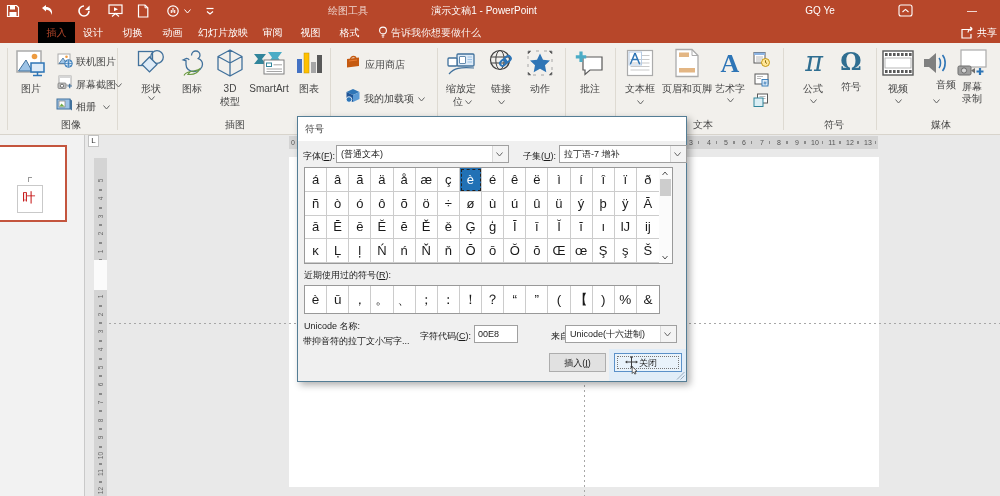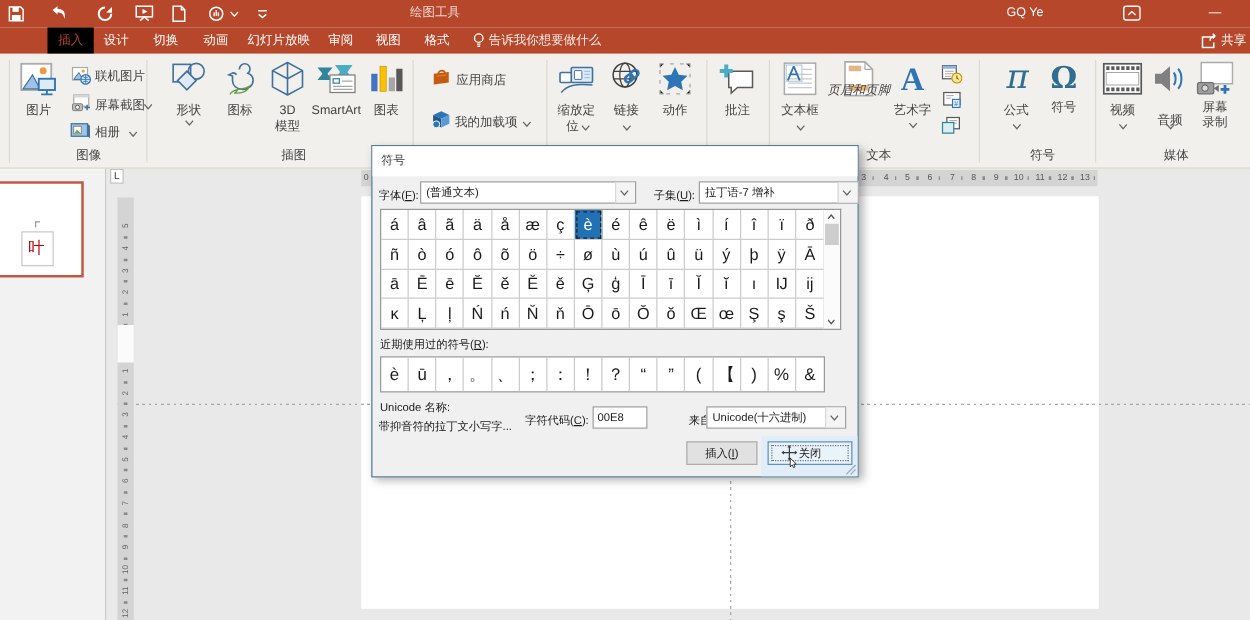--- a/index.html
+++ b/index.html
@@ -127,20 +127,21 @@
         <path d="M0.5 0.5 L3.5 4 L6.5 0.5" fill="none" stroke="#fff" stroke-width="1"></path>
       </svg>
     </div>
     <div style="position: absolute; left: 205px; top: 6px;">
       <svg width="10" height="10" viewBox="0 0 10 10">
         <path d="M1.5 2.5 H8.5" stroke="#FFFFFF" stroke-width="1.2"></path>
         <path d="M2 5.5 L5 8 L8 5.5" fill="none" stroke="#FFFFFF" stroke-width="1.2"></path>
       </svg>
     </div>
     <div class="tb-txt" style="position: absolute; left: 315px; top: 0px; width: 66px; text-align: center; color: rgba(255, 255, 255, 0.78);">绘图工具</div>
+    <div class="tb-txt" style="position: absolute; left: 384px; top: 0px; width: 200px; text-align: center;">演示文稿1 - PowerPoint</div>
     <div class="tb-txt" style="position: absolute; left: 790px; top: 0px; width: 60px; text-align: center;">GQ Ye</div>
     <div style="position: absolute; left: 898px; top: 4px;">
       <svg width="15" height="13" viewBox="0 0 15 13">
         <rect x="1" y="1" width="13" height="11" rx="2" fill="none" stroke="#FFFFFF" stroke-width="1.1"></rect>
         <path d="M4.5 8 L7.5 5.4 L10.5 8" fill="none" stroke="#FFFFFF" stroke-width="1.1"></path>
       </svg>
     </div>
     <div class="tb-txt" style="position: absolute; left: 962px; top: 0px; width: 20px; text-align: center; font-size: 10px;">—</div>
   </div>
 
@@ -363,21 +364,21 @@
       </svg>
     </div>
     <div style="position: absolute; left: 674px; top: 5px;">
       <svg width="26" height="30" viewBox="0 0 26 30">
         <path d="M2 1.5 H18 L24 7.5 V28.5 H2 Z" fill="#fff" stroke="#ABABAB" stroke-width="1.3"></path>
         <path d="M18 1.5 V7.5 H24" fill="none" stroke="#ABABAB" stroke-width="1"></path>
         <rect x="5" y="4.5" width="10" height="4.5" fill="#E3B684"></rect>
         <rect x="5" y="20" width="16" height="4.5" fill="#E3B684"></rect>
       </svg>
     </div>
-    <div class="big-label" style="position: absolute; left: 657px; top: 24px; width: 60px;  font-style: italic;">页眉和页脚</div>
+    <div class="big-label" style="position: absolute; left: 657px; top: 40px; width: 60px; ">页眉和页脚</div>
     <div style="position: absolute; left: 715px; top: 6px;">
       <svg width="30" height="28" viewBox="0 0 30 28">
         <text x="15" y="23" font-family="Liberation Serif,serif" font-weight="bold" font-size="26" text-anchor="middle" fill="#2E75B6">A</text>
       </svg>
     </div>
     <div class="big-label" style="position: absolute; left: 710px; top: 40px; width: 40px; text-align: center;">艺术字</div>
     <div style="position: absolute; left: 726.5px; top: 55px;">
       <svg width="7" height="5" viewBox="0 0 7 5">
         <path d="M0.5 0.5 L3.5 4 L6.5 0.5" fill="none" stroke="#666" stroke-width="1"></path>
       </svg>
@@ -444,21 +445,21 @@
       <svg width="7" height="5" viewBox="0 0 7 5">
         <path d="M0.5 0.5 L3.5 4 L6.5 0.5" fill="none" stroke="#666" stroke-width="1"></path>
       </svg>
     </div>
     <div style="position: absolute; left: 922px; top: 7px;">
       <svg width="28" height="26" viewBox="0 0 28 26">
         <path d="M2 9 H7 L14 3 V23 L7 17 H2 Z" fill="#808080"></path>
         <path d="M17 8 C19 10 19 16 17 18 M20.5 5 C24 9 24 17 20.5 21" fill="none" stroke="#2E75B6" stroke-width="1.6"></path>
       </svg>
     </div>
-    <div class="big-label" style="position: absolute; left: 916px; top: 48px; width: 40px; text-align: center;">音频</div>
+    <div class="big-label" style="position: absolute; left: 916px; top: 36px; width: 40px; text-align: right;">音频</div>
     <div style="position: absolute; left: 932.5px; top: 56px;">
       <svg width="7" height="5" viewBox="0 0 7 5">
         <path d="M0.5 0.5 L3.5 4 L6.5 0.5" fill="none" stroke="#666" stroke-width="1"></path>
       </svg>
     </div>
     <div style="position: absolute; left: 957px; top: 6px;">
       <svg width="30" height="28" viewBox="0 0 30 28">
         <rect x="4" y="1" width="25" height="17" fill="#fff" stroke="#ABABAB" stroke-width="1.2"></rect>
         <rect x="1" y="17" width="13" height="9" rx="1.5" fill="#9E9E9E" stroke="#6E6E6E" stroke-width="1"></rect>
         <circle cx="7" cy="21.5" r="2.6" fill="#D9D9D9" stroke="#595959" stroke-width=".8"></circle>

